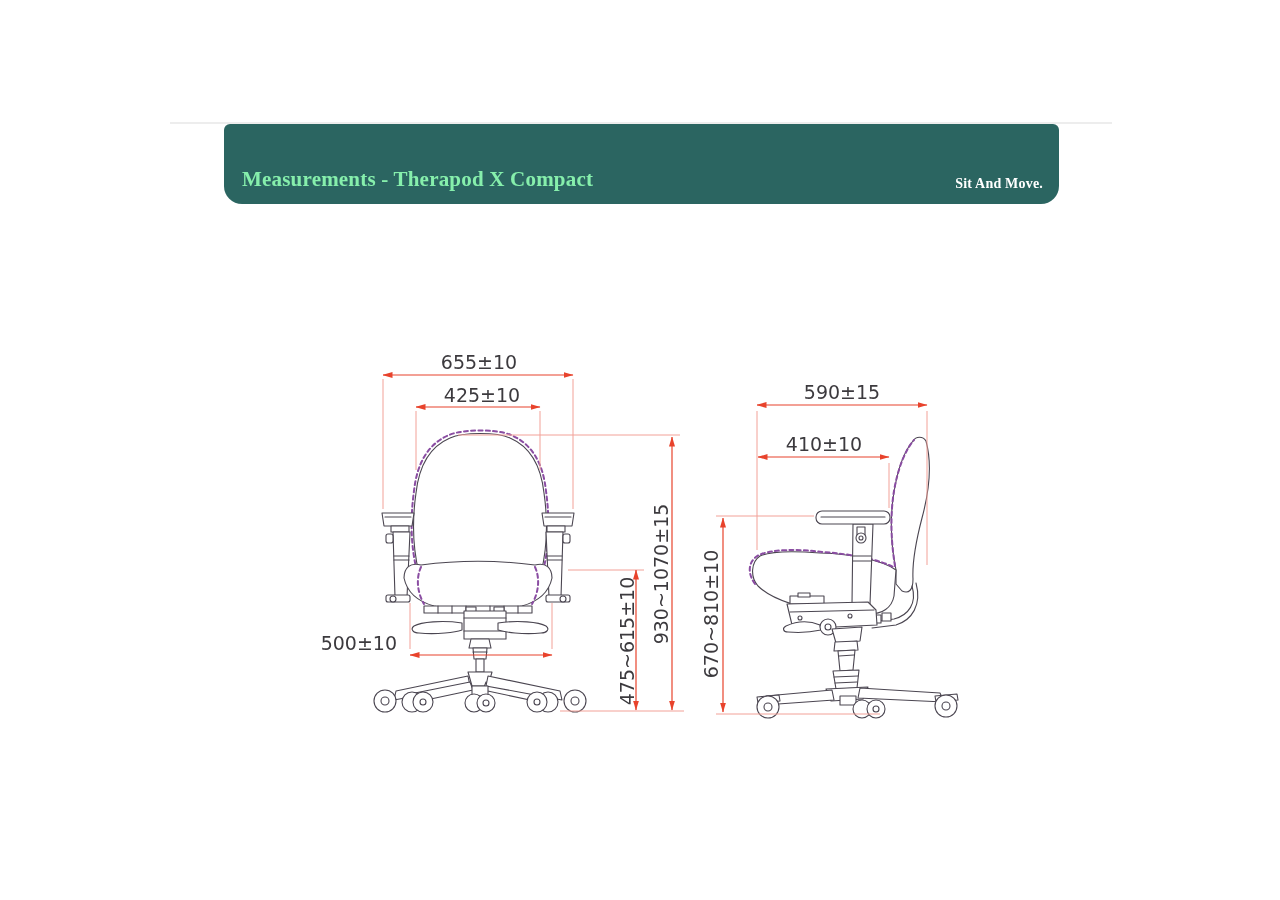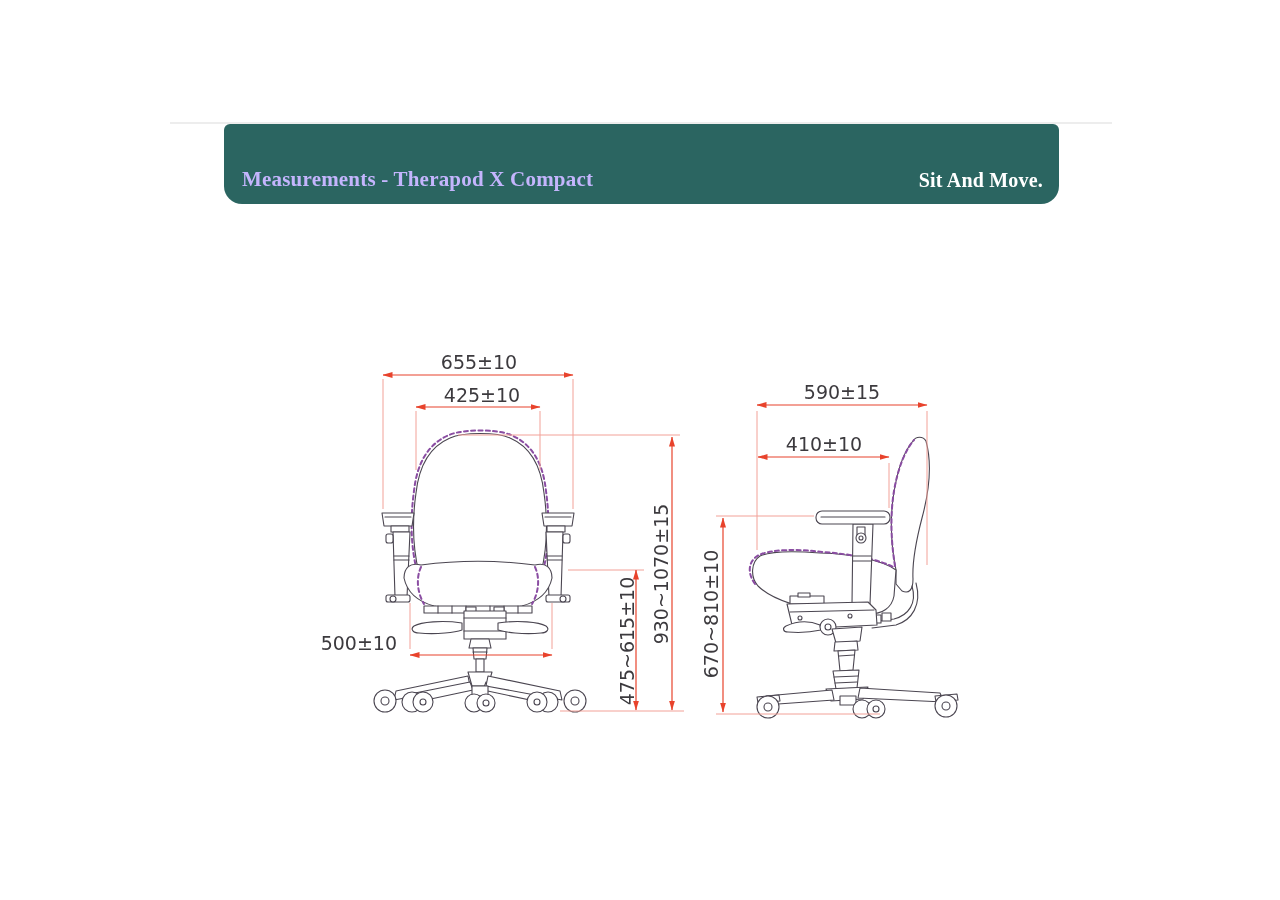--- a/index.html
+++ b/index.html
@@ -4,23 +4,23 @@
 <style>
   html,body{margin:0;padding:0;}
   body{width:1280px;height:900px;background:#ffffff;overflow:hidden;
        font-family:"Liberation Sans",sans-serif;position:relative;}
   .topline{position:absolute;left:170px;top:122px;width:942px;height:2px;background:#ededed;}
   .banner{position:absolute;left:224px;top:124px;width:835px;height:80px;
           background:#2b6561;border-radius:6px 6px 18px 18px;
           display:flex;align-items:flex-end;justify-content:space-between;
           padding:0 16px 12px 18px;box-sizing:border-box;}
   .banner .title{font-family:"Liberation Serif",serif;font-weight:600;
-                 font-size:21px;color:#c4b5fd;letter-spacing:.2px;}
+                 font-size:21px;color:#86efac;letter-spacing:.2px;}
   .banner .brand{font-family:"Liberation Serif",serif;font-weight:700;
-                 font-size:20px;color:#ffffff;letter-spacing:.2px;}
+                 font-size:14px;color:#ffffff;letter-spacing:.2px;}
   svg.drawing{position:absolute;left:0;top:0;width:1280px;height:900px;}
   .chair{stroke:#4b4651;stroke-width:1.1;fill:#ffffff;stroke-linejoin:round;stroke-linecap:round;}
   .chair-line{stroke:#4b4651;stroke-width:1.1;fill:none;stroke-linecap:round;}
   .stitch{stroke:#8a4da2;stroke-width:2;fill:none;stroke-dasharray:4 3.2;stroke-linecap:round;}
   .ext{stroke:#f2a198;stroke-width:1;fill:none;}
   .dim{stroke:#e8432c;stroke-width:1.2;fill:none;
        marker-start:url(#arrow);marker-end:url(#arrow);}
   .dimtext{font-family:"DejaVu Sans","Liberation Sans",sans-serif;
            font-size:19px;fill:#3c3a3e;}
 </style>

